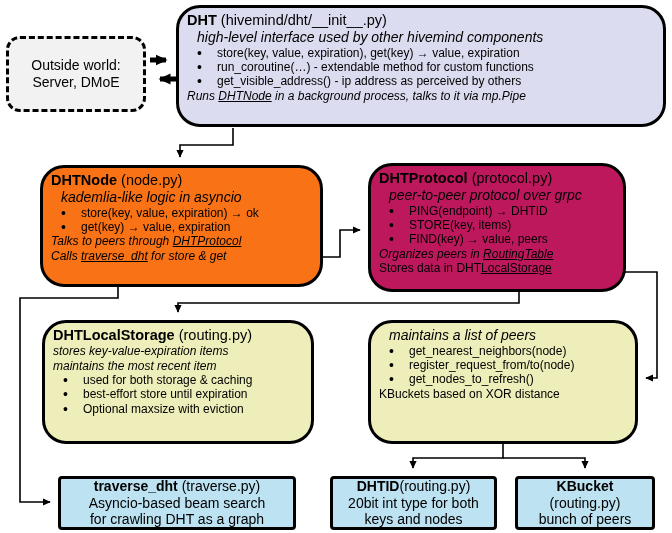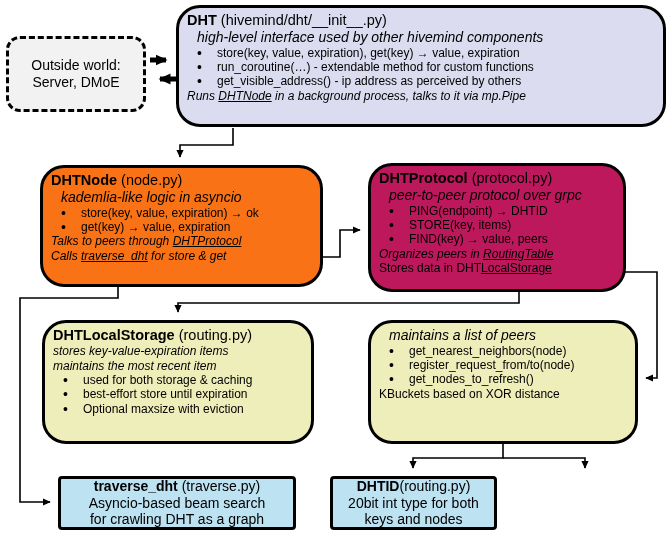--- a/index.html
+++ b/index.html
@@ -176,14 +176,21 @@
   </div>
 
   <div class="node sq c-blue bx-center" id="dhtid">
     <div class="plain ctr">
       <b>DHTID</b><span>(routing.py)</span>
     </div>
     <div class="plain ctr">20bit int type for both</div>
     <div class="plain ctr">keys and nodes</div>
   </div>
 
+  <div class="node sq c-blue bx-center" id="kbucket">
+    <div class="plain ctr">
+      <b>KBucket</b>
+    </div>
+    <div class="plain ctr">(routing.py)</div>
+    <div class="plain ctr">bunch of peers</div>
+  </div>
 
 </div>
 
 </body></html>

